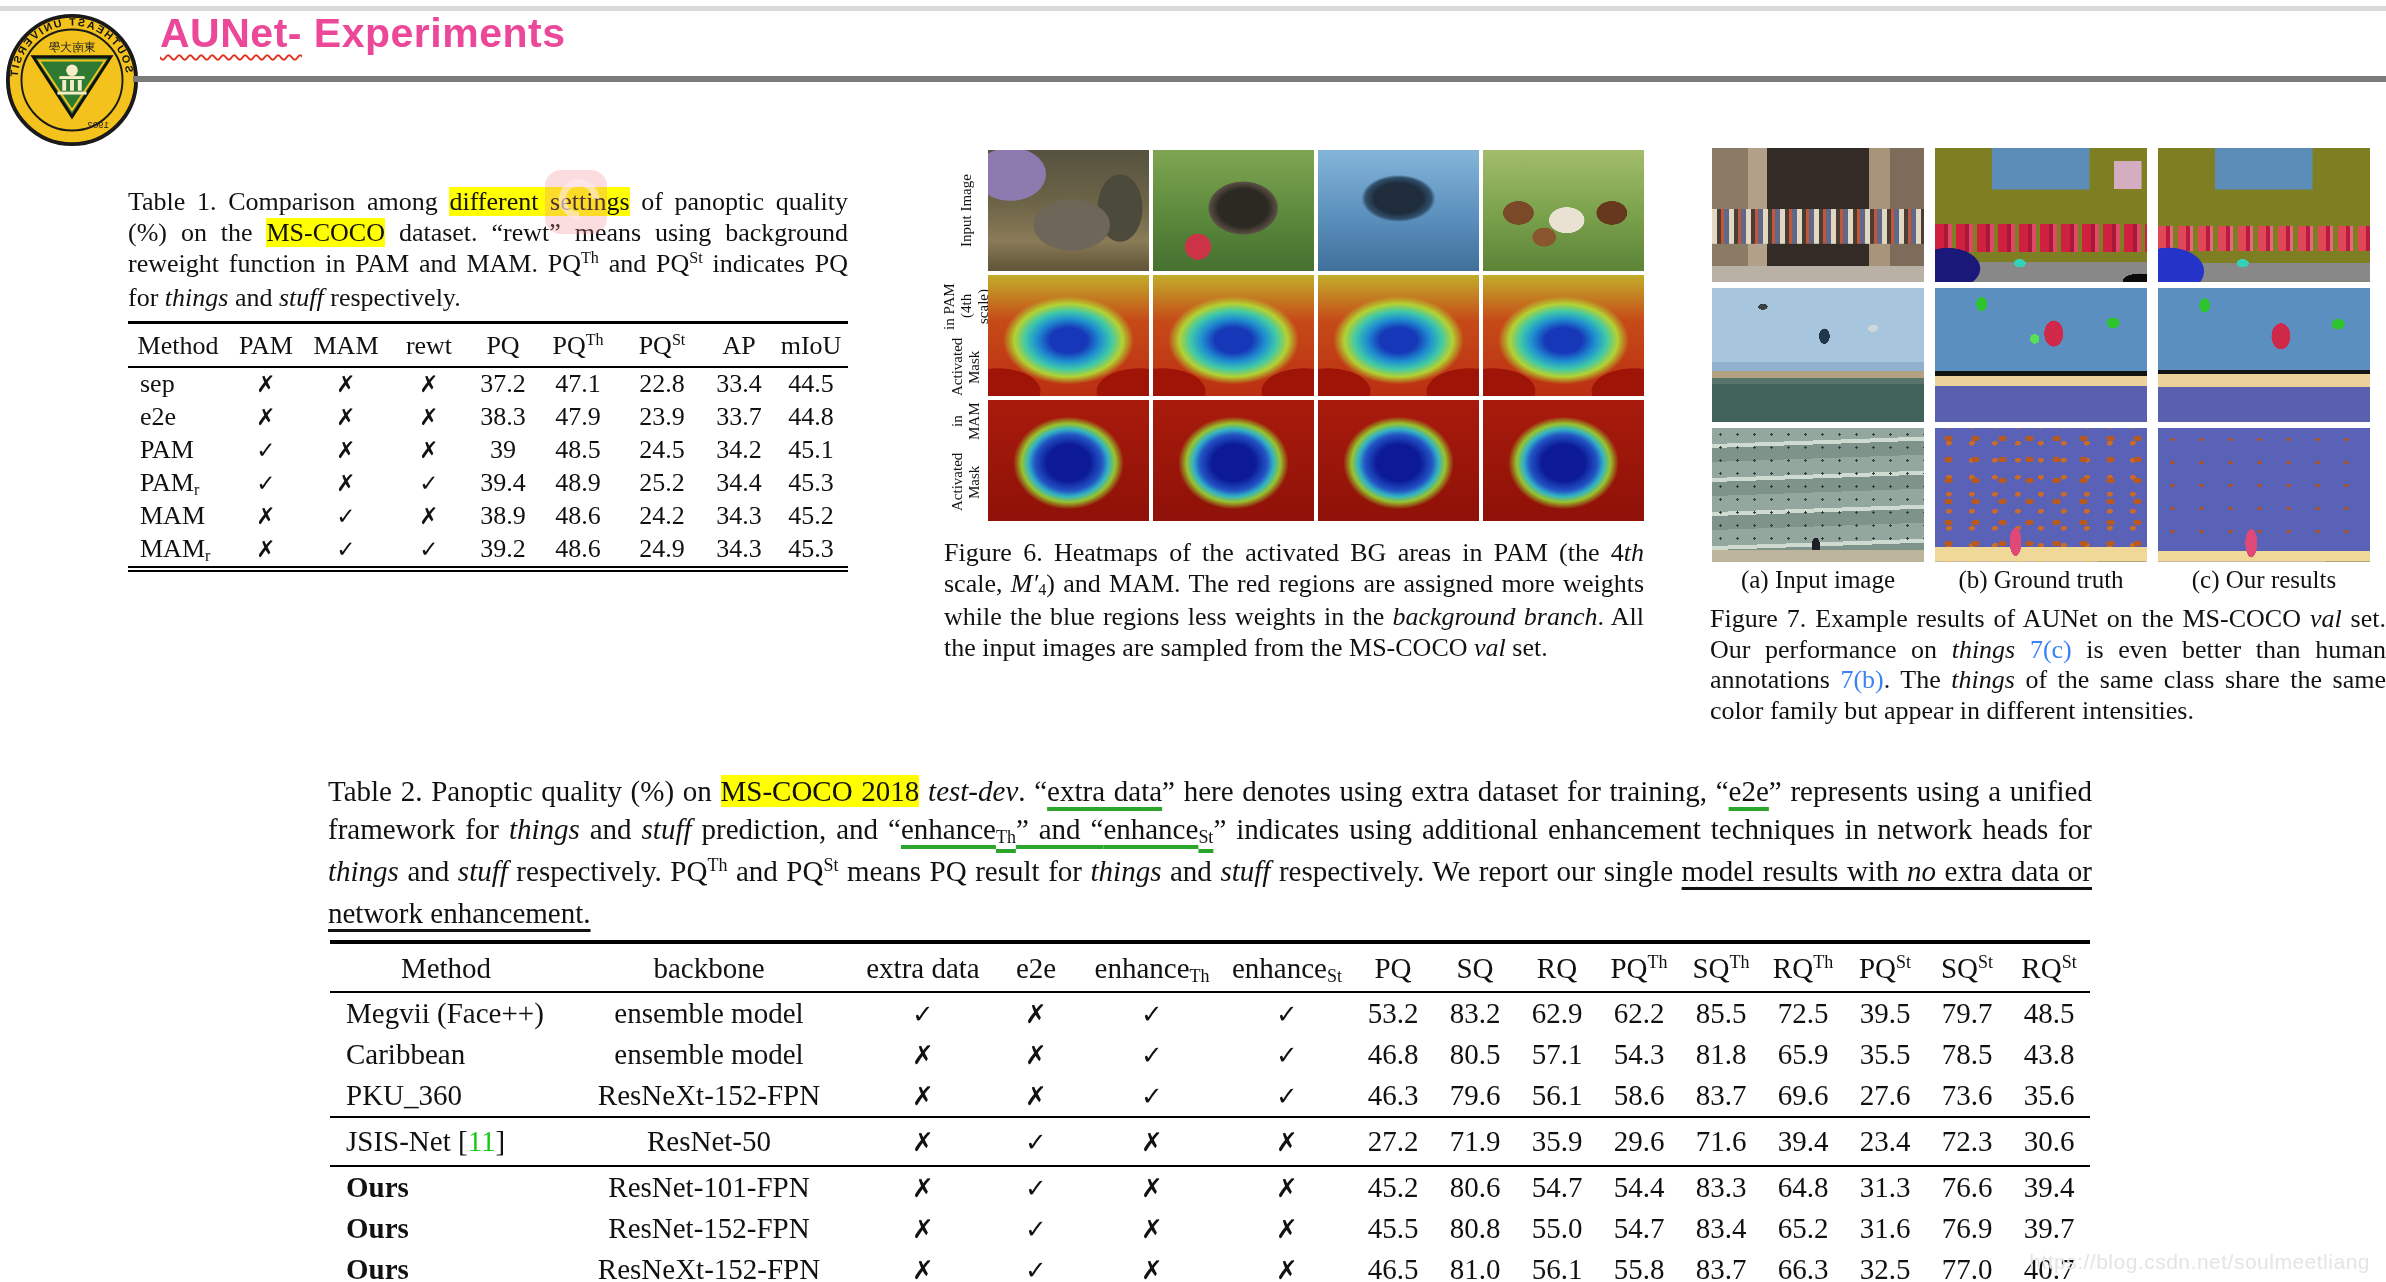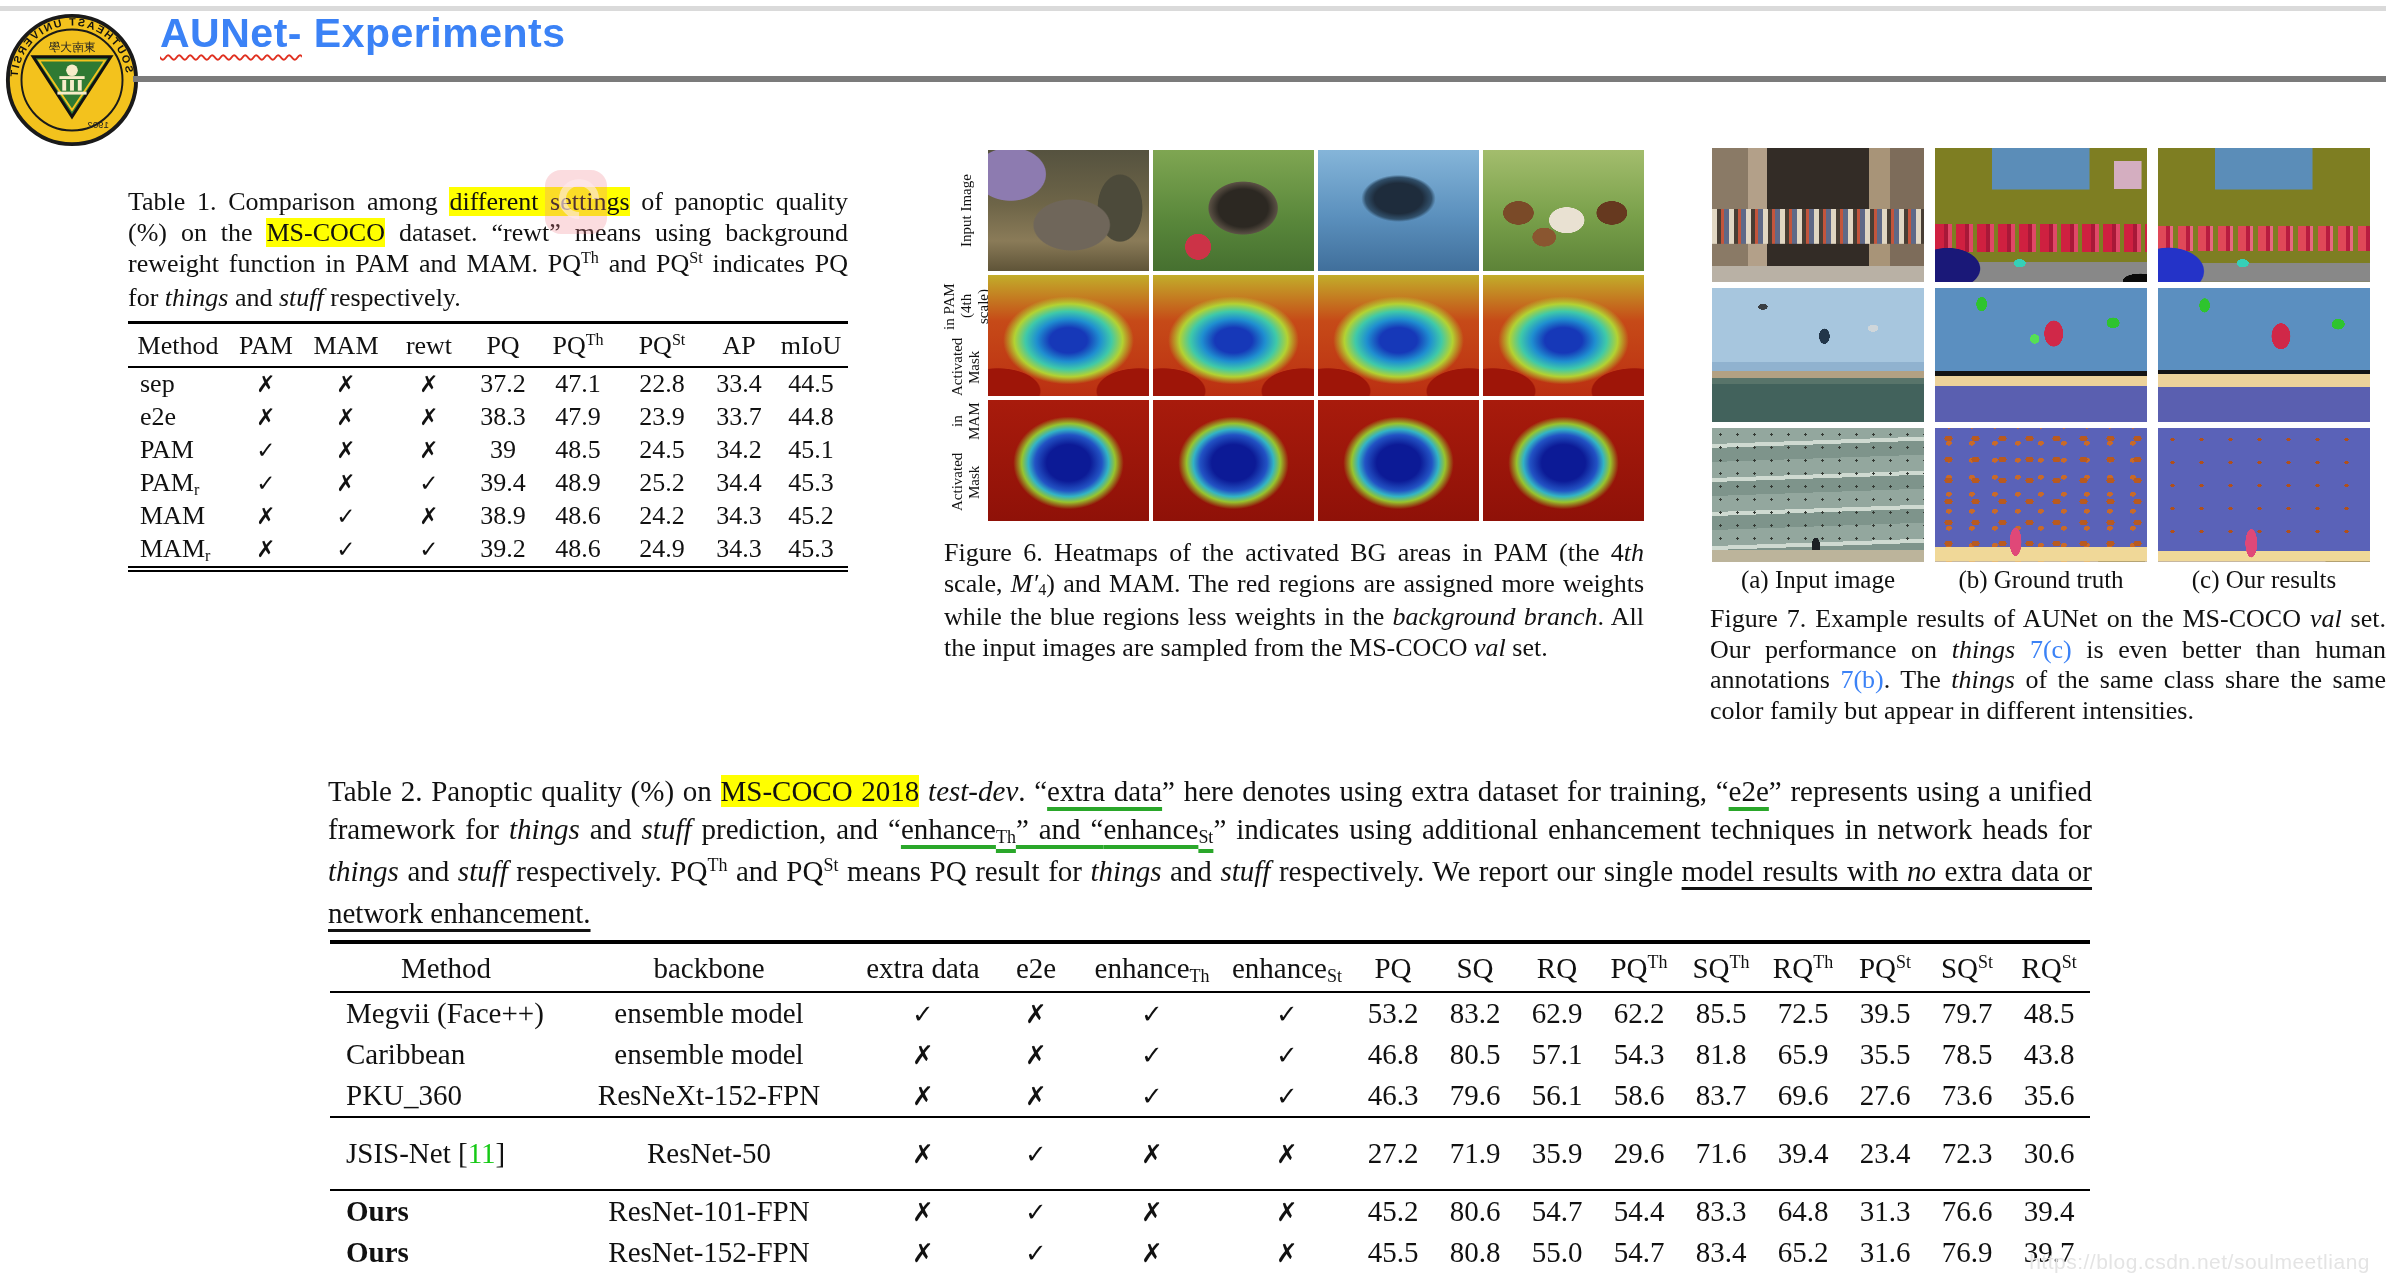--- a/index.html
+++ b/index.html
@@ -6,21 +6,21 @@
   body{
     width:2386px;height:1282px;position:relative;overflow:hidden;background:#ffffff;
     font-family:"Liberation Serif","DejaVu Serif",serif;color:#111;
   }
   .abs{position:absolute}
 
   
   .topline{left:0;top:6px;width:2386px;height:5px;background:#dadada}
   .logo{left:4px;top:12px;width:136px;height:136px}
   .page-title{left:160px;top:10px;font-family:"Liberation Sans","DejaVu Sans",sans-serif;
-    font-size:41px;font-weight:700;color:#3b82f6;letter-spacing:.5px;white-space:nowrap}
+    font-size:41px;font-weight:700;color:#ec4899;letter-spacing:.5px;white-space:nowrap}
   .title-main{text-decoration:underline wavy #e03020;text-decoration-thickness:2px;text-underline-offset:7px}
   .title-rule{left:133px;top:76px;width:2253px;height:6px;background:#7b7b7b}
 
   
   .caption{text-align:justify;margin:0}
   .i{font-style:italic}
   .b{font-weight:700}
   .hl{background:#ffff00}
   .sup{font-size:.62em;position:relative;top:-.55em}
   .sub{font-size:.62em;position:relative;top:.22em}
@@ -148,21 +148,21 @@
     radial-gradient(40px 9px at 90% 99%,#111111 0 58%,rgba(0,0,0,0) 60%),
     radial-gradient(4px 3px at 50% 50%,#b0501c 58%,rgba(0,0,0,0) 60%) 0 0/29px 23px,
     #5a62b8}
 
   
   .t2-block{left:328px;top:772px;width:1764px}
   .t2-caption{font-size:29px;line-height:38px}
   .t2{width:1760px;margin:8px 0 0 2px;font-size:29px;border-top:4px solid #000;border-bottom:6px double #000}
   .t2 thead th{border-bottom:2.5px solid #000;padding:8px 0 6px}
   .t2 tbody td{padding:4px 0}
-  .t2 tbody.g2 td{padding:19px 0}
+  .t2 tbody.g2 td{padding:7px 0}
   .t2 tbody + tbody tr:first-child td{border-top:2px solid #000}
   .t2 thead th:nth-child(1){width:232px}
   .t2 thead th:nth-child(2){width:294px}
   .t2 thead th:nth-child(3){width:134px}
   .t2 thead th:nth-child(4){width:92px}
   .t2 thead th:nth-child(5){width:140px}
   .t2 thead th:nth-child(6){width:130px}
   .t2 .mcell{padding-left:16px !important}
 
   

